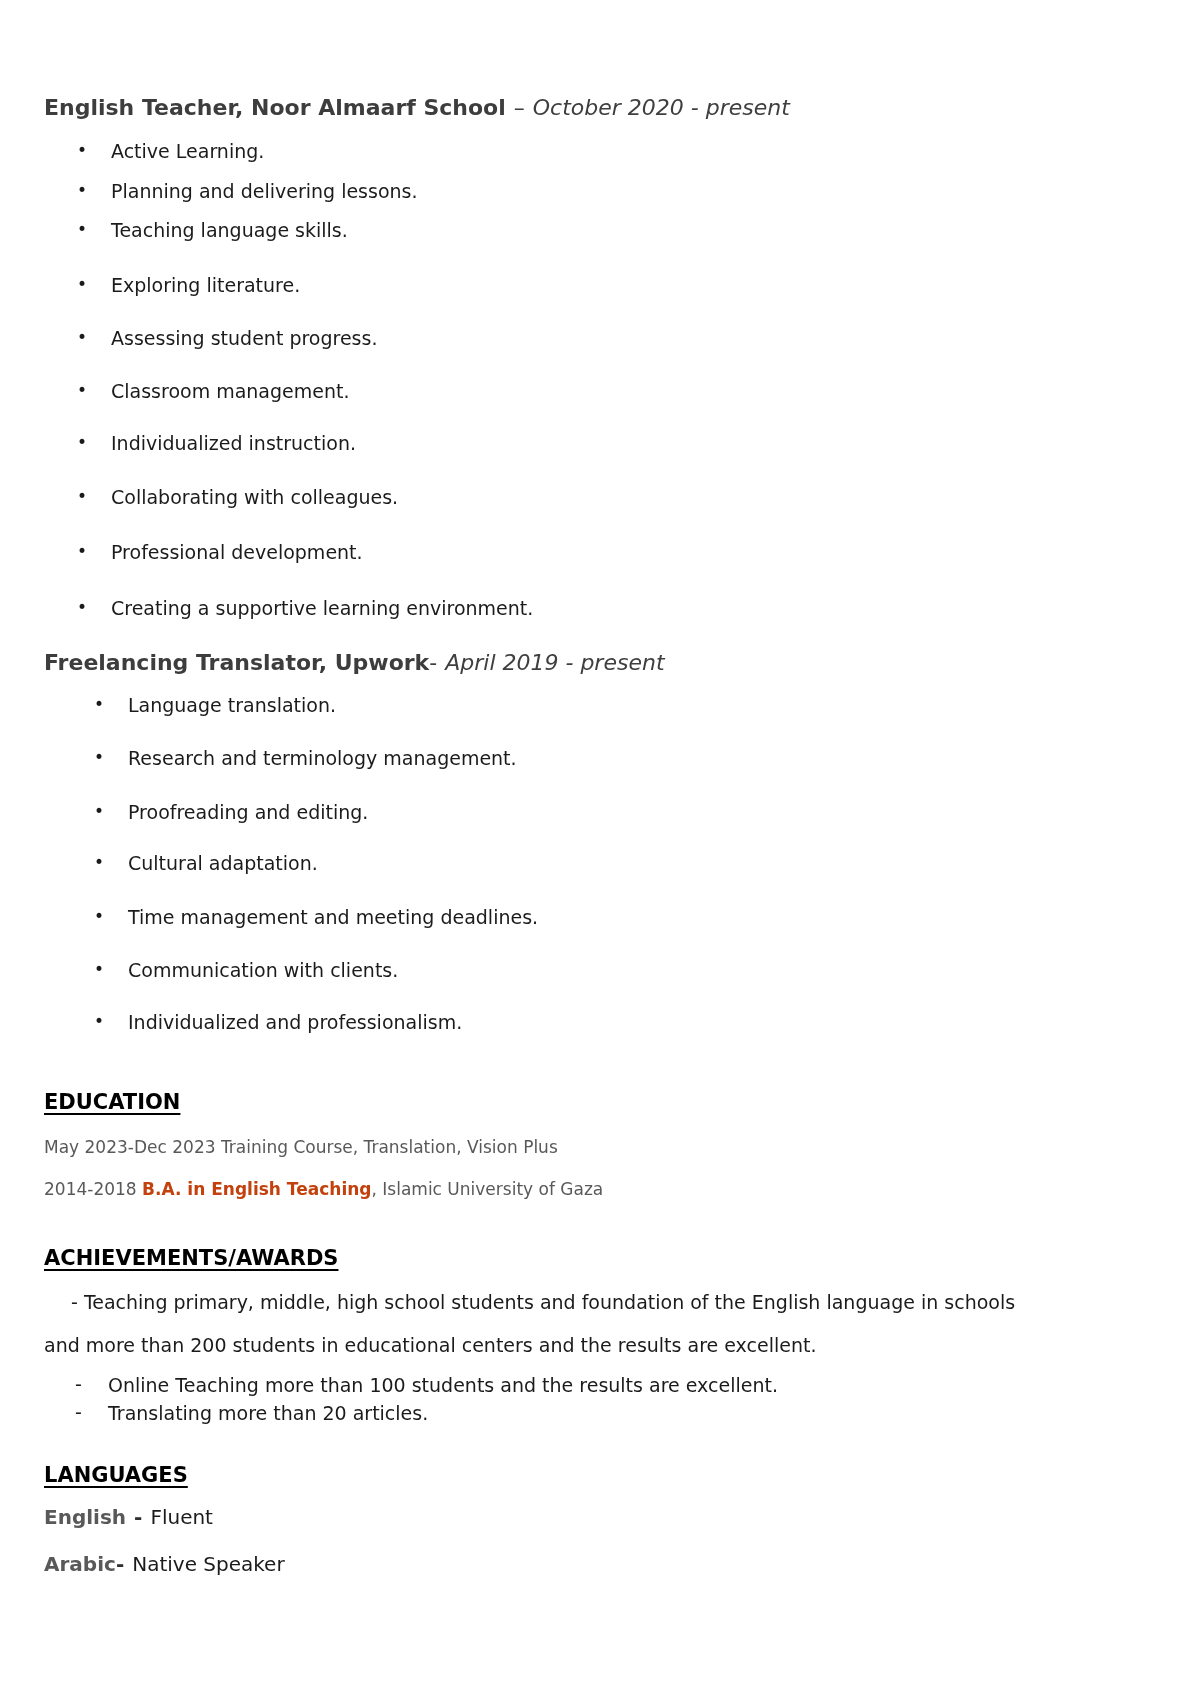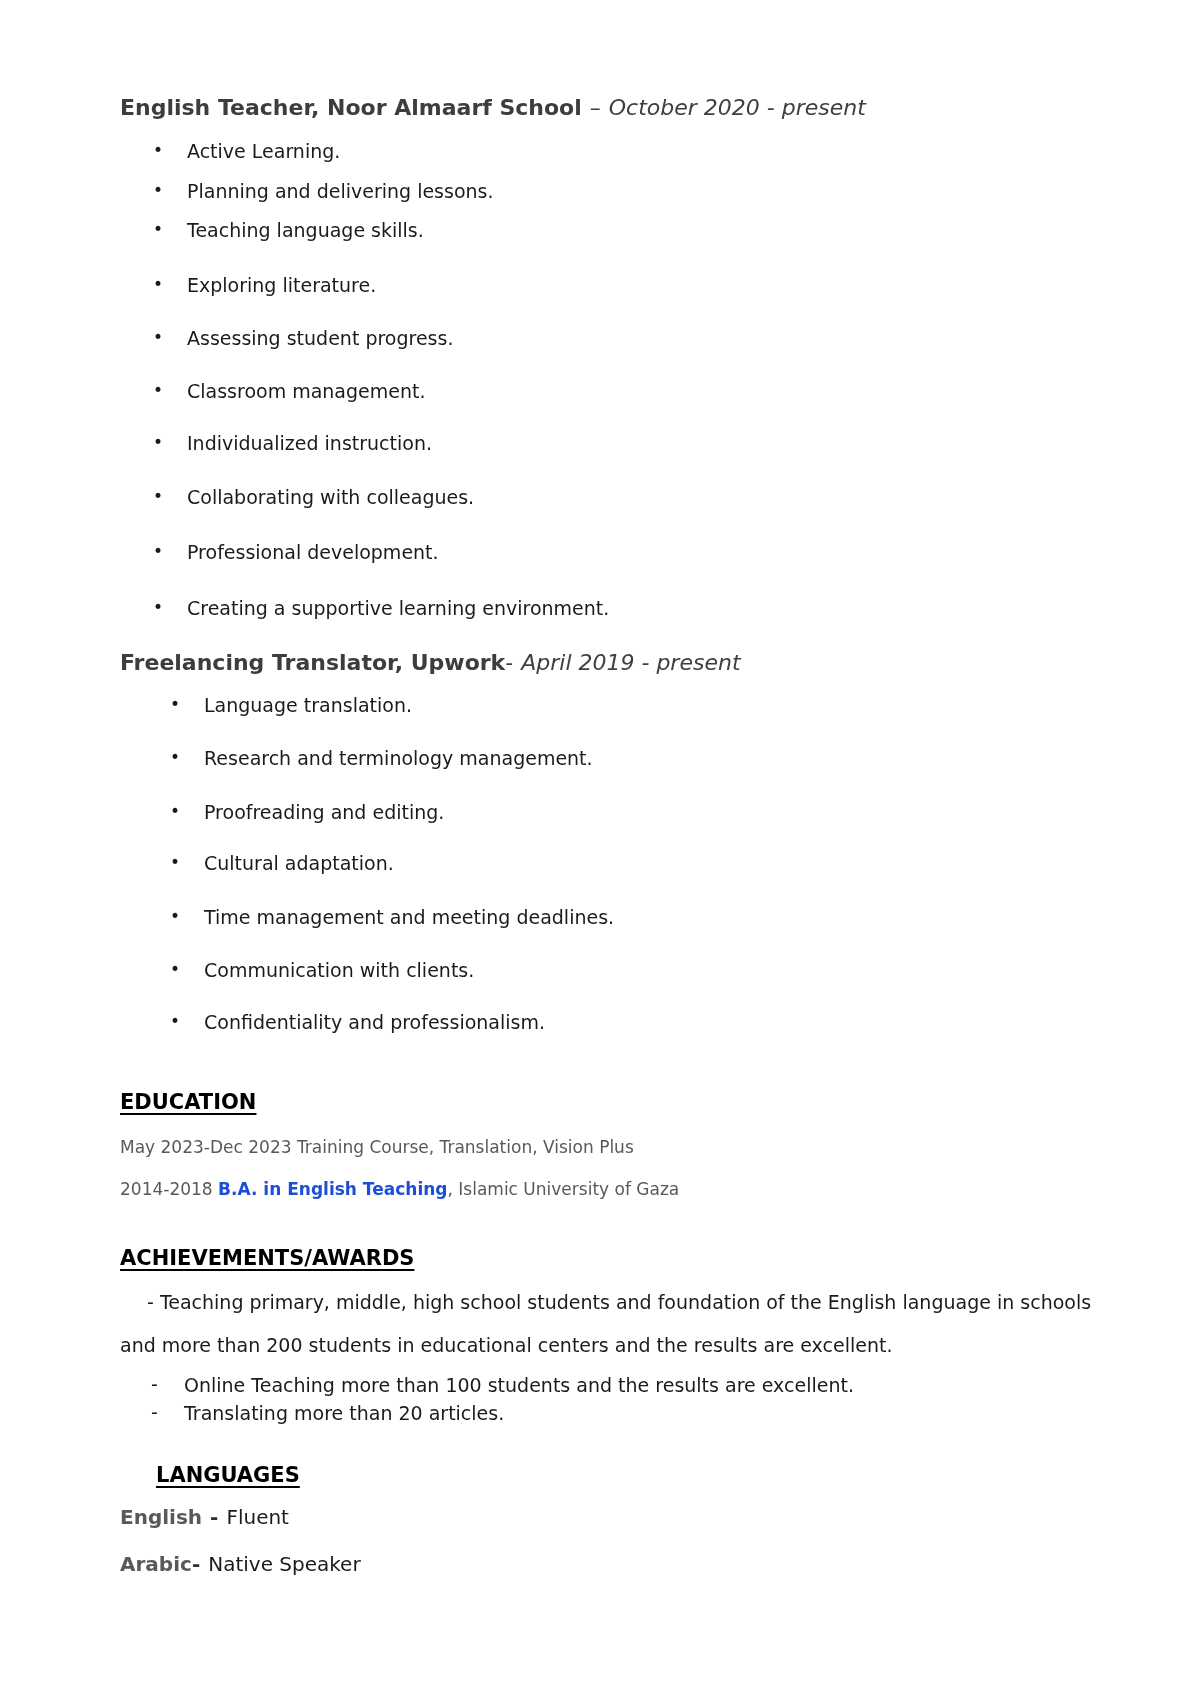--- a/index.html
+++ b/index.html
@@ -7,21 +7,21 @@
   body {
     width:1190px; height:1682px;
     font-family:"DejaVu Sans","Liberation Sans",sans-serif;
     color:#1a1a1a;
     position:relative;
     overflow:hidden;
   }
   .page {
     position:relative;
     width:1190px; height:1682px;
-    padding:92px 40px 0 120px;
+    padding:92px 40px 0 44px;
   }
 
   
   .job-heading { font-size:22px; line-height:32px; font-weight:normal; }
   .job-title   { font-weight:bold; color:#3d3d3d; }
   .job-sep     { color:#3d3d3d; }
   .sep-spaced  { margin:0 8px; }
   .sep-tight   { margin:0 8px 0 0; }
   .job-dates   { font-style:italic; color:#3f3f3f; }
   .job2 { margin-top:26px; }
@@ -54,27 +54,27 @@
   ul.duties-2 li:nth-child(6) { margin-top:27px; }
   ul.duties-2 li:nth-child(7) { margin-top:26px; }
 
   
   .section-heading {
     font-size:21px; line-height:30px; font-weight:bold; color:#000000;
     text-decoration:underline; text-decoration-thickness:2px; text-underline-offset:4px;
   }
   .h-education   { margin-top:52px; }
   .h-achievements{ margin-top:41px; }
-  .h-languages   { margin-top:34px;margin-left:36px; }
+  .h-languages   { margin-top:34px; }
 
   
   .edu-line { font-size:17px; line-height:26px; color:#595959; }
   .edu-line-1 { margin-top:17px; }
   .edu-line-2 { margin-top:16px; }
-  .edu-degree { font-weight:bold; color:#1d4ed8; }
+  .edu-degree { font-weight:bold; color:#c2410c; }
 
   
   .achv-par-line { font-size:19px; line-height:26px; color:#1b1b1b; white-space:nowrap; }
   .achv-par-1 { margin-top:16px; padding-left:27px; }
   .achv-par-2 { margin-top:17px; }
   ul.achv-list { list-style:none; }
   ul.achv-list li { position:relative; font-size:19px; line-height:26px; color:#1b1b1b; padding-left:64px; }
   ul.achv-list li .dash { position:absolute; left:31px; top:-1px; }
   ul.achv-list li:nth-child(1) { margin-top:14px; }
   ul.achv-list li:nth-child(2) { margin-top:2px; }
@@ -120,21 +120,21 @@
     <span class="job-title">Freelancing Translator, Upwork</span><span class="job-sep sep-tight">-</span><span class="job-dates">April 2019 - present</span>
   </div>
 
   <ul class="duties duties-2">
     <li><span class="blt">•</span><span>Language translation.</span></li>
     <li><span class="blt">•</span><span>Research and terminology management.</span></li>
     <li><span class="blt">•</span><span>Proofreading and editing.</span></li>
     <li><span class="blt">•</span><span>Cultural adaptation.</span></li>
     <li><span class="blt">•</span><span>Time management and meeting deadlines.</span></li>
     <li><span class="blt">•</span><span>Communication with clients.</span></li>
-    <li><span class="blt">•</span><span>Confidentiality and professionalism.</span></li>
+    <li><span class="blt">•</span><span>Individualized and professionalism.</span></li>
   </ul>
 
   <div class="section-heading h-education">EDUCATION</div>
   <div class="edu-line edu-line-1">May 2023-Dec 2023 Training Course, Translation, Vision Plus</div>
   <div class="edu-line edu-line-2">
     <span>2014-2018 </span><span class="edu-degree">B.A. in English Teaching</span><span>, Islamic University of Gaza</span>
   </div>
 
   <div class="section-heading h-achievements">ACHIEVEMENTS/AWARDS</div>
   <div class="achv-par-line achv-par-1">- Teaching primary, middle, high school students and foundation of the English language in schools</div>

